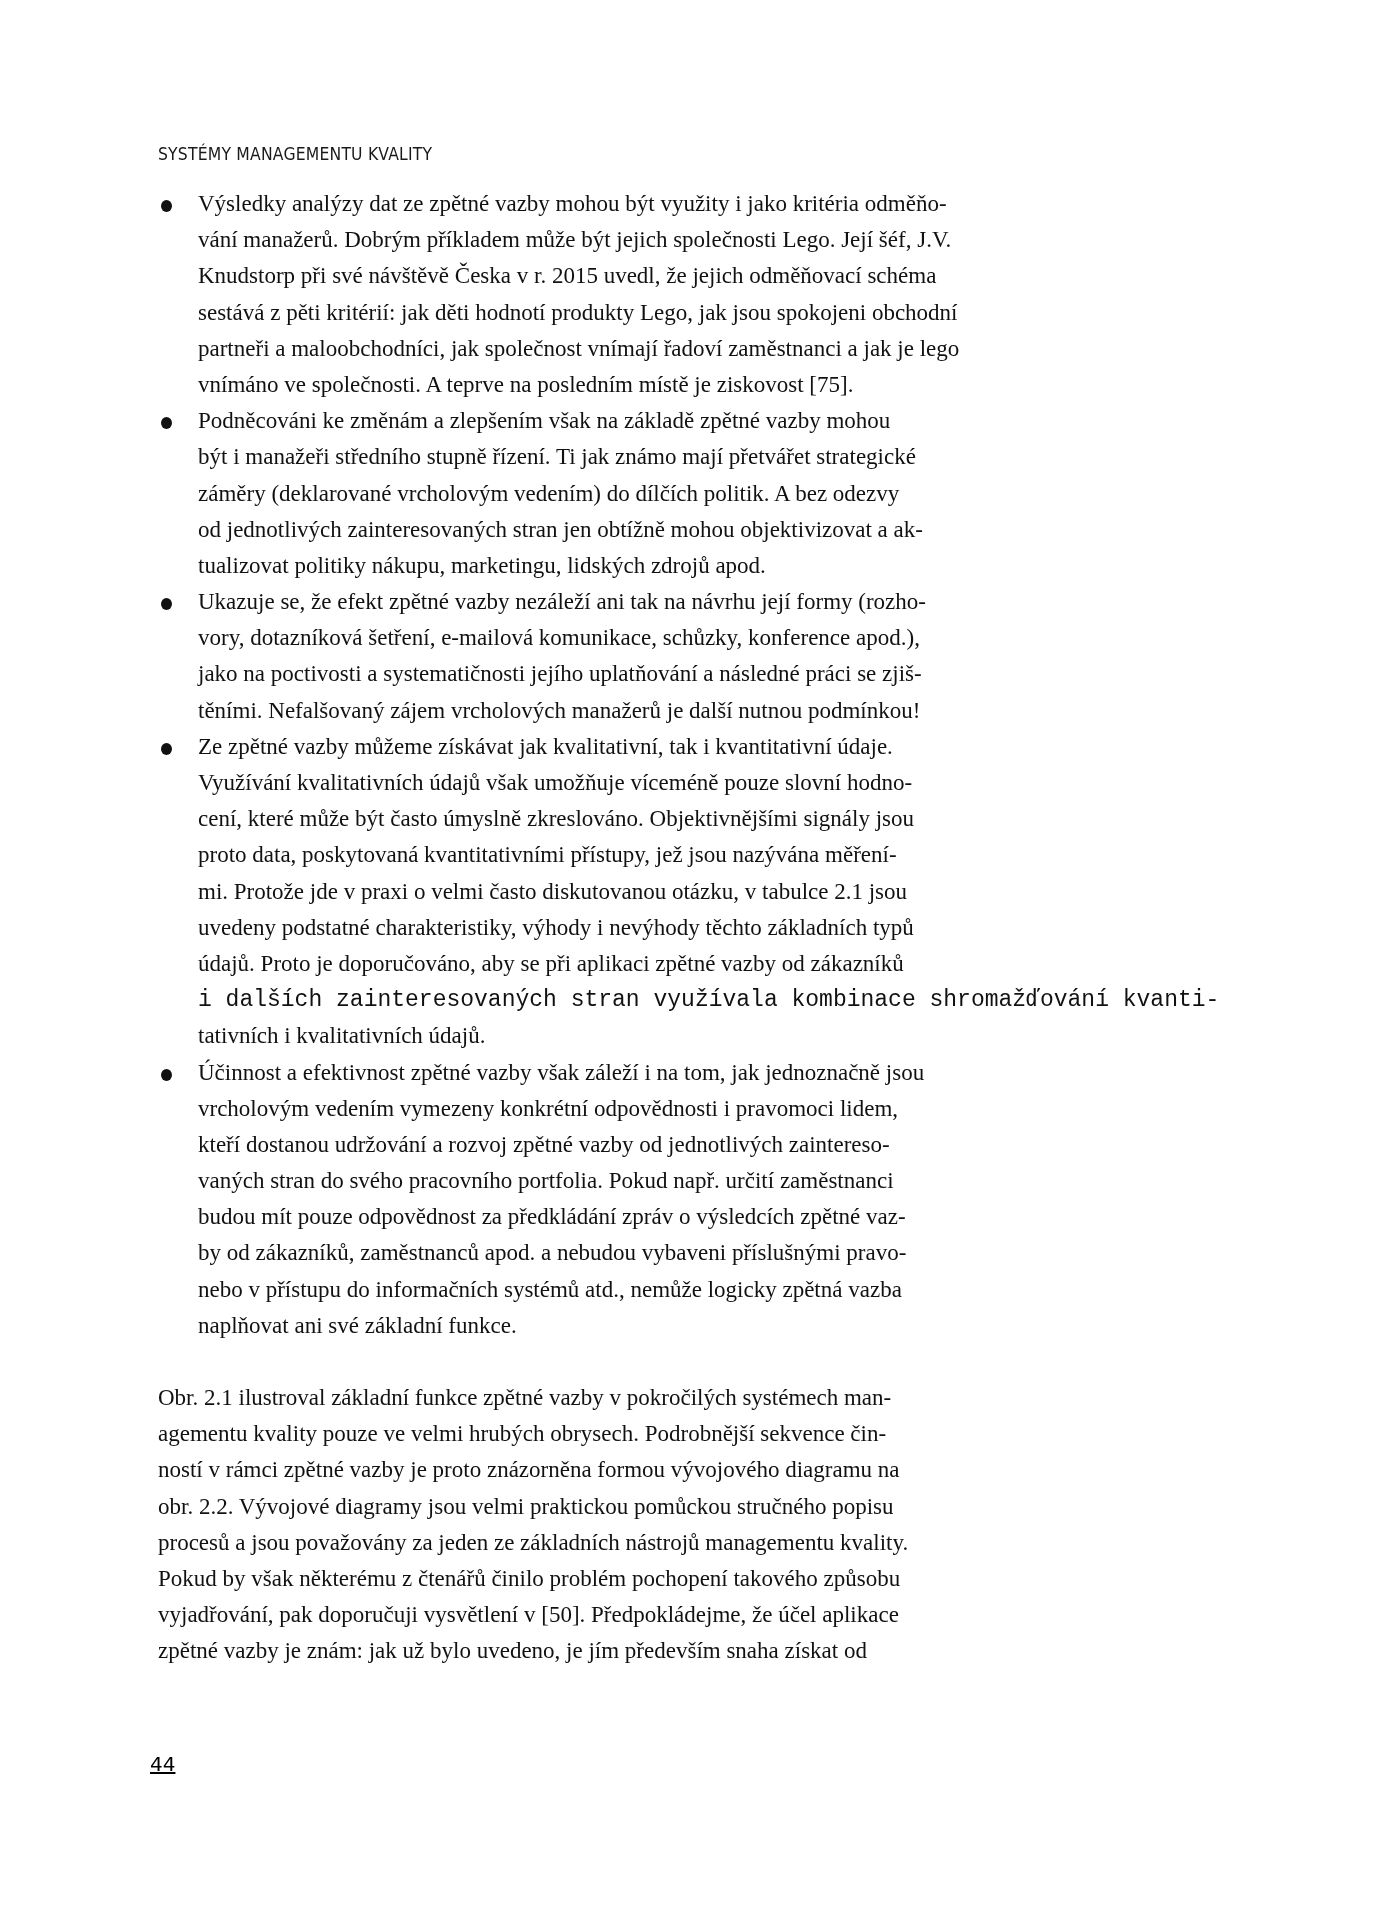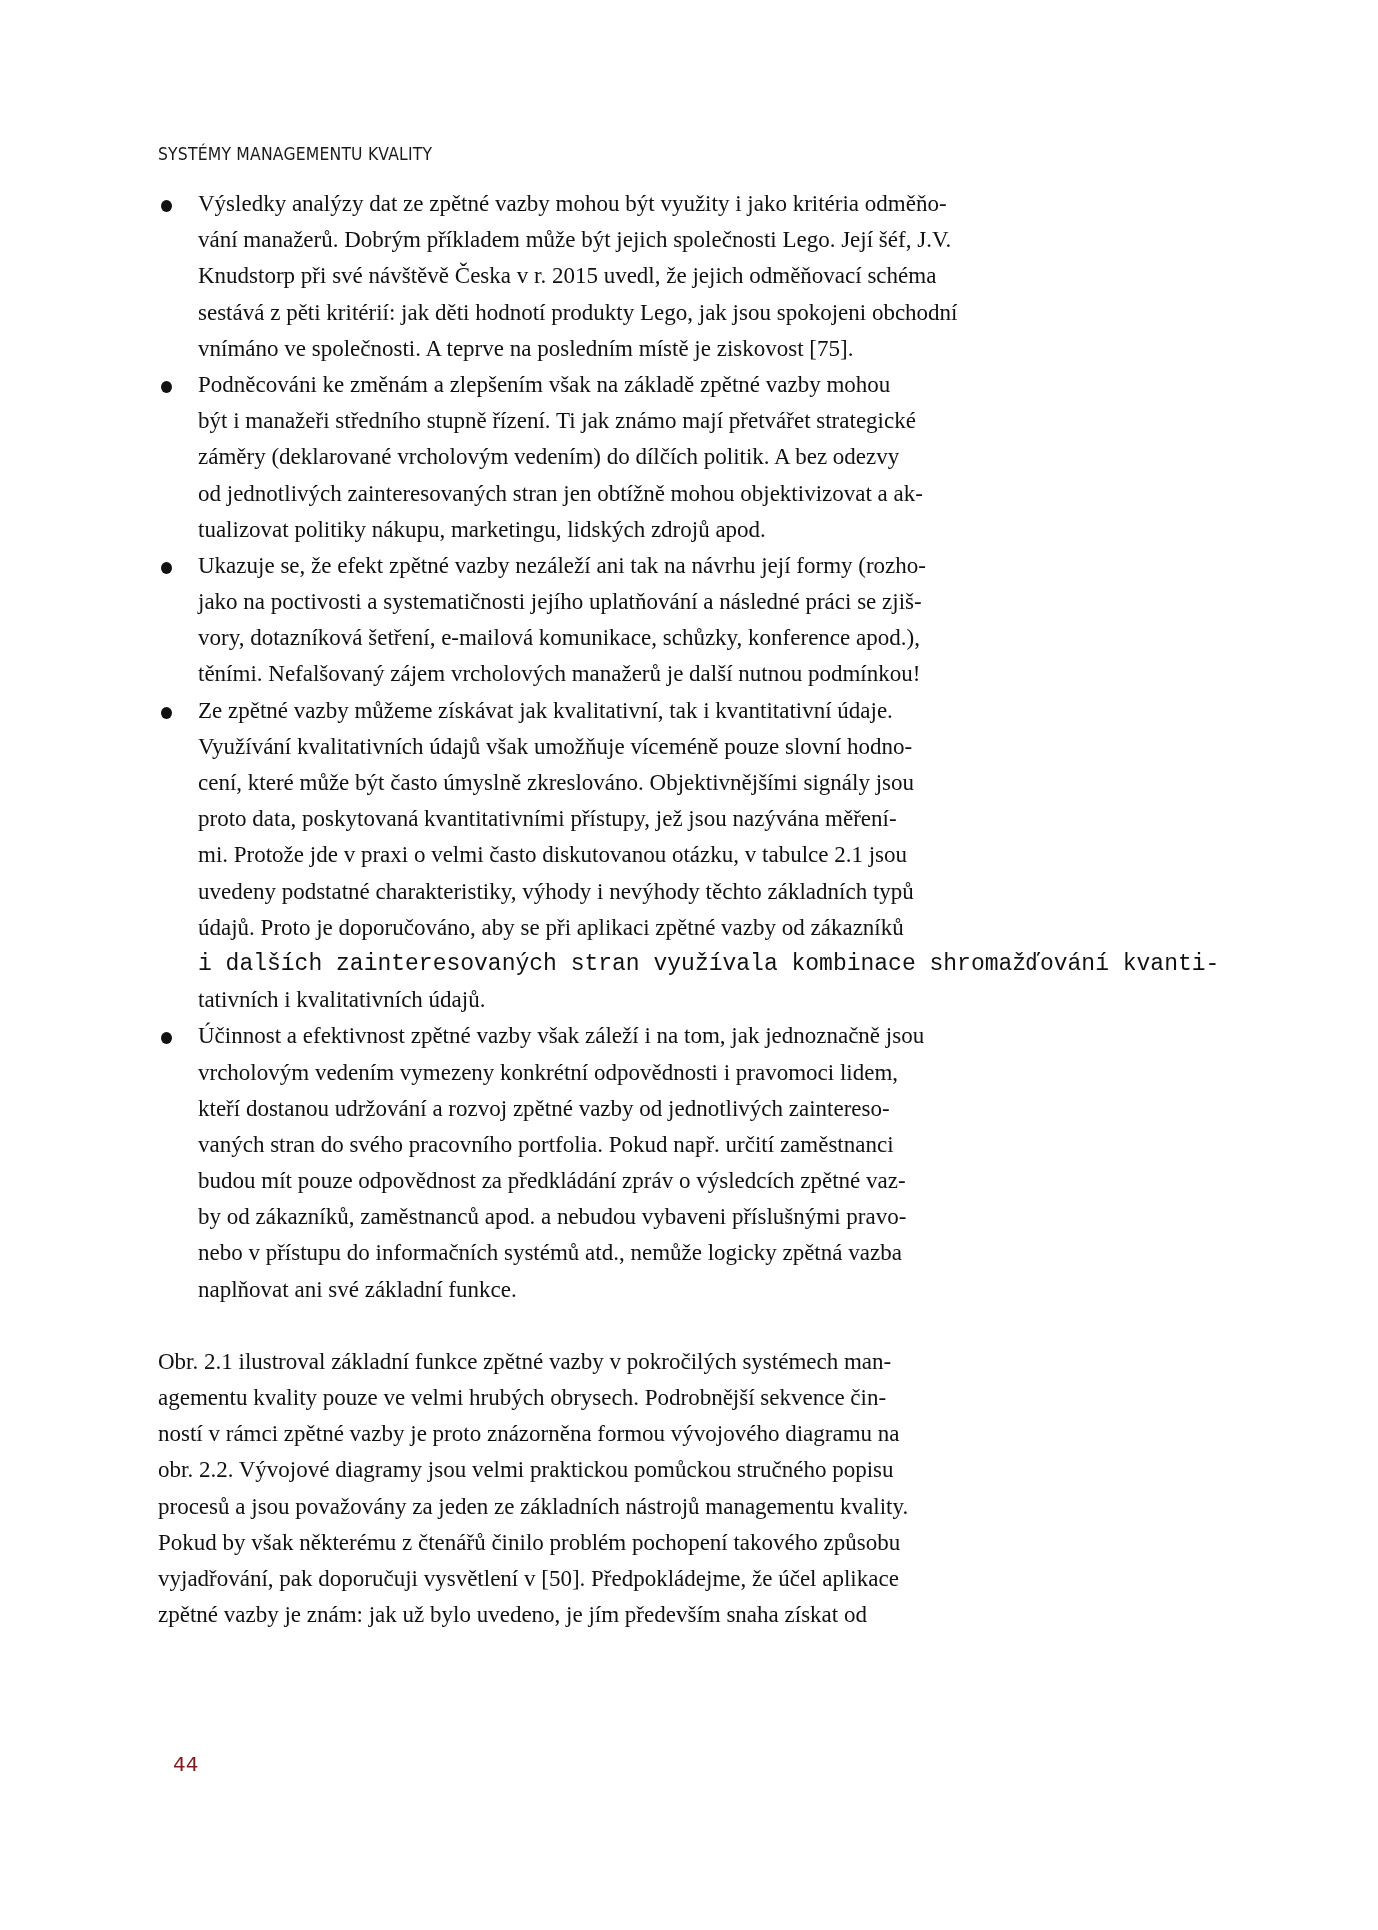--- a/index.html
+++ b/index.html
@@ -62,55 +62,57 @@
     overflow: visible;
   }
   .line.last {
     text-align-last: left;
   }
   .paragraph {
     margin-top: 36px;
   }
   .page-number {
     position: absolute;
-    left: 173px;
+    left: 150px;
     top: 1752px;
     font-family: "DejaVu Sans", sans-serif;
     font-size: 20px;
-    color: #7f1d1d;
+    color: #000000;
+    text-decoration: underline;
   }
 </style>
 </head>
 <body>
 
 <div class="running-head">SYSTÉMY MANAGEMENTU KVALITY</div>
 
 <div class="content">
   <ul class="bullet-list">
     <li class="bullet-item">
       <span class="bullet-dot"></span>
       <span class="line" style="display: block;"><span style="white-space: nowrap; display: inline-block; transform-origin: left top; transform: scaleX(1);">Výsledky analýzy dat ze zpětné vazby mohou být využity i jako kritéria odměňo-</span></span>
       <span class="line" style="display: block;"><span style="white-space: nowrap; display: inline-block; transform-origin: left top; transform: scaleX(1);">vání manažerů. Dobrým příkladem může být jejich společnosti Lego. Její šéf, J.V.</span></span>
       <span class="line" style="display: block;"><span style="white-space: nowrap; display: inline-block; transform-origin: left top; transform: scaleX(1);">Knudstorp při své návštěvě Česka v r. 2015 uvedl, že jejich odměňovací schéma</span></span>
       <span class="line" style="display: block;"><span style="white-space: nowrap; display: inline-block; transform-origin: left top; transform: scaleX(1);">sestává z pěti kritérií: jak děti hodnotí produkty Lego, jak jsou spokojeni obchodní</span></span>
+      <span class="line" style="display: block;"><span style="white-space: nowrap; display: inline-block; transform-origin: left top; transform: scaleX(1);">partneři a maloobchodníci, jak společnost vnímají řadoví zaměstnanci a jak je lego</span></span>
       <span class="line last" style="display: block;"><span style="white-space: nowrap; display: inline-block; transform-origin: left top; transform: scaleX(1);">vnímáno ve společnosti. A teprve na posledním místě je ziskovost [75].</span></span>
     </li>
     <li class="bullet-item">
       <span class="bullet-dot"></span>
       <span class="line" style="display: block;"><span style="white-space: nowrap; display: inline-block; transform-origin: left top; transform: scaleX(1);">Podněcováni ke změnám a zlepšením však na základě zpětné vazby mohou</span></span>
       <span class="line" style="display: block;"><span style="white-space: nowrap; display: inline-block; transform-origin: left top; transform: scaleX(1);">být i manažeři středního stupně řízení. Ti jak známo mají přetvářet strategické</span></span>
       <span class="line" style="display: block;"><span style="white-space: nowrap; display: inline-block; transform-origin: left top; transform: scaleX(1);">záměry (deklarované vrcholovým vedením) do dílčích politik. A bez odezvy</span></span>
       <span class="line" style="display: block;"><span style="white-space: nowrap; display: inline-block; transform-origin: left top; transform: scaleX(1);">od jednotlivých zainteresovaných stran jen obtížně mohou objektivizovat a ak-</span></span>
       <span class="line last" style="display: block;"><span style="white-space: nowrap; display: inline-block; transform-origin: left top; transform: scaleX(1);">tualizovat politiky nákupu, marketingu, lidských zdrojů apod.</span></span>
     </li>
     <li class="bullet-item">
       <span class="bullet-dot"></span>
       <span class="line" style="display: block;"><span style="white-space: nowrap; display: inline-block; transform-origin: left top; transform: scaleX(1);">Ukazuje se, že efekt zpětné vazby nezáleží ani tak na návrhu její formy (rozho-</span></span>
+      <span class="line" style="display: block;"><span style="white-space: nowrap; display: inline-block; transform-origin: left top; transform: scaleX(1);">vory, dotazníková šetření, e-mailová komunikace, schůzky, konference apod.),</span></span>
       <span class="line" style="display: block;"><span style="white-space: nowrap; display: inline-block; transform-origin: left top; transform: scaleX(1);">jako na poctivosti a systematičnosti jejího uplatňování a následné práci se zjiš-</span></span>
-      <span class="line" style="display: block;"><span style="white-space: nowrap; display: inline-block; transform-origin: left top; transform: scaleX(1);">vory, dotazníková šetření, e-mailová komunikace, schůzky, konference apod.),</span></span>
       <span class="line last" style="display: block;"><span style="white-space: nowrap; display: inline-block; transform-origin: left top; transform: scaleX(1);">těními. Nefalšovaný zájem vrcholových manažerů je další nutnou podmínkou!</span></span>
     </li>
     <li class="bullet-item">
       <span class="bullet-dot"></span>
       <span class="line" style="display: block;"><span style="white-space: nowrap; display: inline-block; transform-origin: left top; transform: scaleX(1);">Ze zpětné vazby můžeme získávat jak kvalitativní, tak i kvantitativní údaje.</span></span>
       <span class="line" style="display: block;"><span style="white-space: nowrap; display: inline-block; transform-origin: left top; transform: scaleX(1);">Využívání kvalitativních údajů však umožňuje víceméně pouze slovní hodno-</span></span>
       <span class="line" style="display: block;"><span style="white-space: nowrap; display: inline-block; transform-origin: left top; transform: scaleX(1);">cení, které může být často úmyslně zkreslováno. Objektivnějšími signály jsou</span></span>
       <span class="line" style="display: block;"><span style="white-space: nowrap; display: inline-block; transform-origin: left top; transform: scaleX(1);">proto data, poskytovaná kvantitativními přístupy, jež jsou nazývána měření-</span></span>
       <span class="line" style="display: block;"><span style="white-space: nowrap; display: inline-block; transform-origin: left top; transform: scaleX(1);">mi. Protože jde v praxi o velmi často diskutovanou otázku, v tabulce 2.1 jsou</span></span>
       <span class="line" style="display: block;"><span style="white-space: nowrap; display: inline-block; transform-origin: left top; transform: scaleX(1);">uvedeny podstatné charakteristiky, výhody i nevýhody těchto základních typů</span></span>

